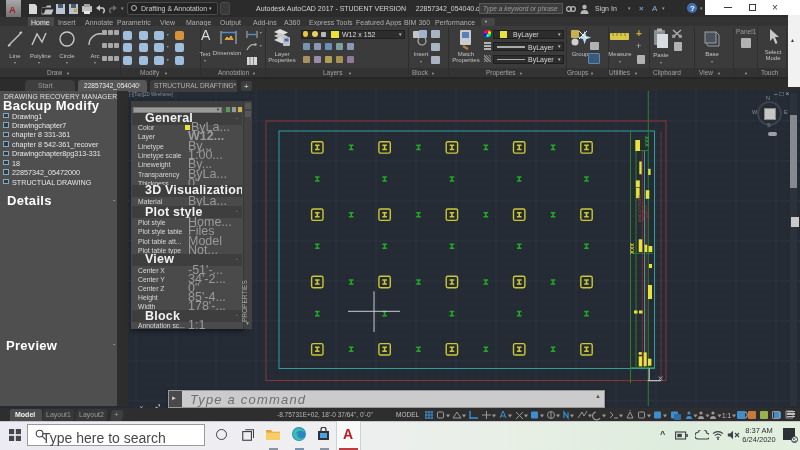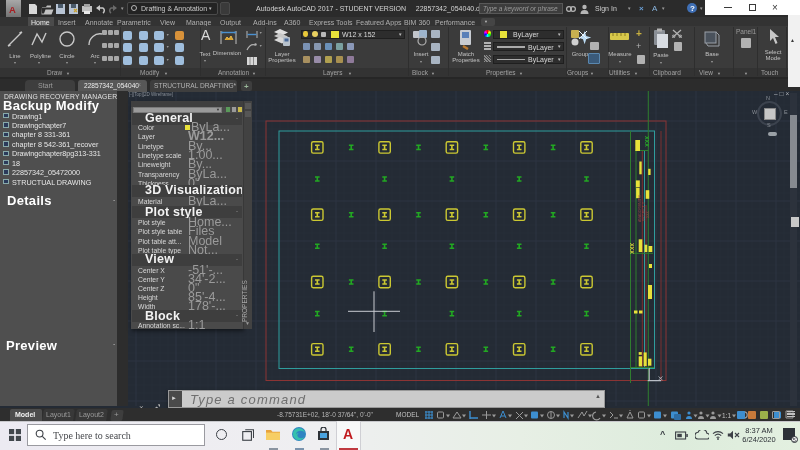--- a/index.html
+++ b/index.html
@@ -574,21 +574,21 @@
     <rect x="0" y="0" width="5.6" height="5.6" fill="#41464c"></rect>
     <rect x="7.4" y="0" width="5.6" height="5.6" fill="#41464c"></rect>
     <rect x="0" y="7.4" width="5.6" height="5.6" fill="#41464c"></rect>
     <rect x="7.4" y="7.4" width="5.6" height="5.6" fill="#41464c"></rect>
   </svg>
 <div style="position:absolute;left:27px;top:424px;width:178px;height:22px;background:#ffffff;border:1px solid #9a9aa0;"></div>
 <svg class="ab" style="left:35px;top:429px" width="12" height="12" viewBox="0 0 12 12">
     <circle cx="4.6" cy="4.6" r="3.4" fill="none" stroke="#3c4046" stroke-width="1.1"></circle>
     <path d="M7.3,7.3l3.4,3.4" stroke="#3c4046" stroke-width="1.1"></path>
   </svg>
-<div style="position:absolute;font-family:Liberation Serif, serif;left:53px;top:429.5px;font-size:10px;color:#46484c;">Type here to search</div>
+<div style="position:absolute;font-family:Liberation Sans, sans-serif;left:42px;top:429.5px;font-size:14px;color:#46484c;">Type here to search</div>
 <div style="position:absolute;left:216px;top:429px;width:11px;height:11px;border-radius:50%;border:1.8px solid #3c4046;"></div>
 <svg class="ab" style="left:242px;top:429px" width="12" height="12" viewBox="0 0 13 13">
     <rect x="0.8" y="2.8" width="9.4" height="9.4" fill="none" stroke="#3c4046" stroke-width="1.2"></rect>
     <path d="M3.5,0.8h9v9" fill="none" stroke="#3c4046" stroke-width="1.2"></path>
   </svg>
 <svg class="ab" style="left:266px;top:429px" width="14" height="11" viewBox="0 0 14 11">
     <path d="M0,1h5l1.5,1.8H14v8.2H0z" fill="#e8a33d"></path>
     <path d="M0,3.6h14v7.4H0z" fill="#f7ce64"></path>
   </svg>
 <svg class="ab" style="left:292px;top:427px" width="14" height="14" viewBox="0 0 14 14">

